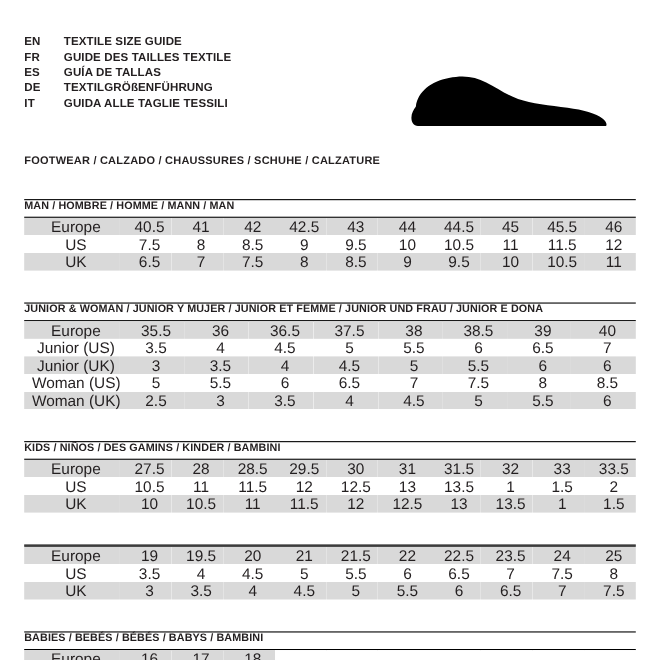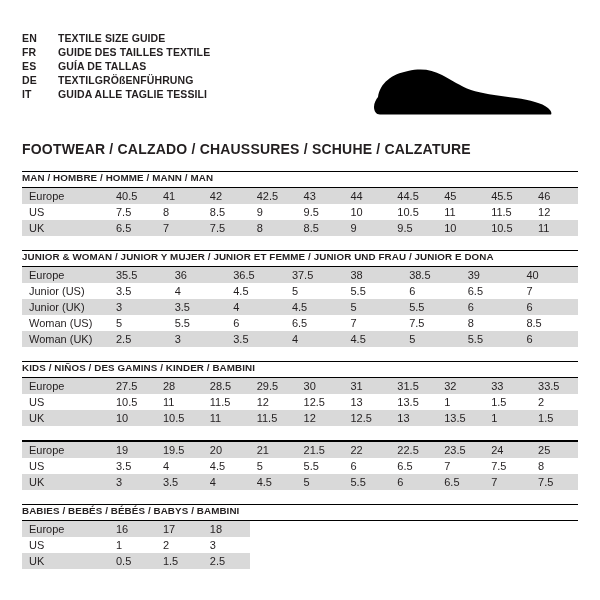--- a/index.html
+++ b/index.html
@@ -49,41 +49,42 @@
 
   .shoe {
     position: absolute;
     top: 20px;
     right: 18px;
     width: 190px;
     height: 70px;
   }
 
   .section-title {
-    font-size: 14px;
+    font-size: 10px;
     font-weight: bold;
     letter-spacing: 0.2px;
     margin: 18px 0 0 0;
   }
 
   
   .group {
-    margin-top: 14px;
+    margin-top: 29px;
   }
   .group-title {
     font-size: 9.8px;
     font-weight: bold;
     letter-spacing: 0.1px;
     padding-bottom: 4px;
   }
   table.sizes {
     border-collapse: collapse;
     width: 100%;
-    font-size: 11px;
+    font-size: 14px;
     table-layout: fixed;
+    text-align: center;
   }
   table.sizes td {
     height: 16px;
     padding: 0 0 0 7px;
     white-space: nowrap;
     overflow: hidden;
   }
   table.sizes tr.shaded td {
     background: #d9d9d9;
   }

